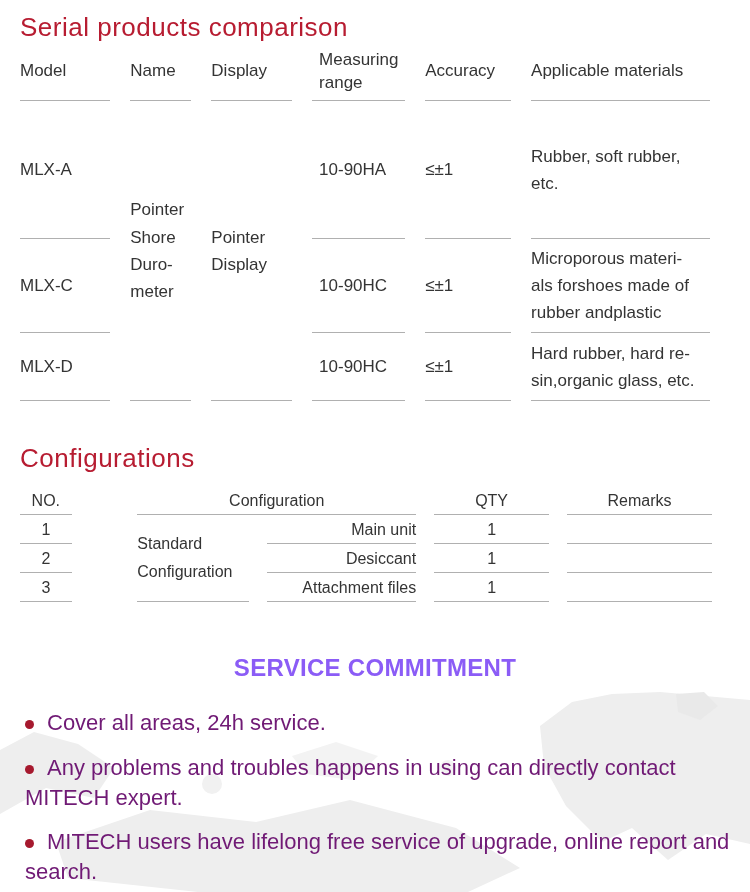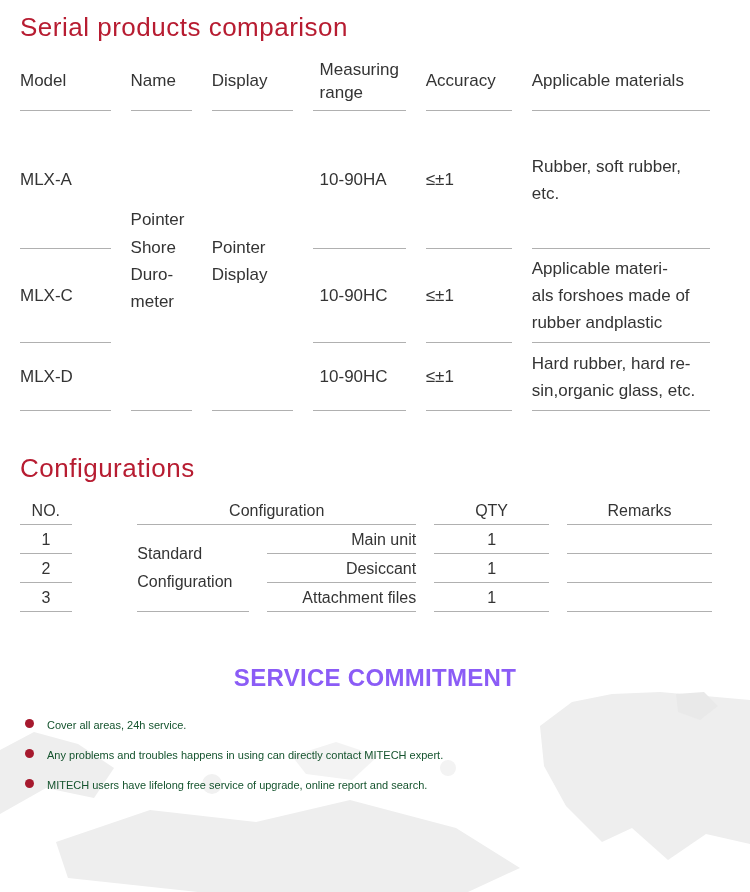--- a/index.html
+++ b/index.html
@@ -19,21 +19,21 @@
 
   h1.section-title{
     margin:0;font-size:26px;font-weight:400;line-height:1.2;
     color:#b71c31;letter-spacing:0.5px;
   }
   .pre{white-space:pre-line;}
 
   
   table.products{
     border-collapse:separate;border-spacing:20px 0;
-    table-layout:fixed;margin:10px 0 0 -20px;
+    table-layout:fixed;margin:0 0 0 -20px;
     font-size:17px;color:#343434;
   }
   table.products th, table.products td{
     border-bottom:1px solid #b0b0b0;
     font-weight:400;text-align:left;vertical-align:middle;
     line-height:1.6;padding:0;
   }
   table.products th{height:57px;line-height:1.35;}
   tr.prow1{height:138px;}
   tr.prow2{height:94px;}
@@ -57,21 +57,21 @@
   table.config td.item{text-align:right;}
   table.config td.group{text-align:left;line-height:1.8;}
 
   
   h2.service-title{
     margin:52px 0 26px 0;text-align:center;
     font-size:24px;font-weight:700;color:#8b5cf6;letter-spacing:0.3px;
   }
   ul.bullets{list-style:none;margin:0;padding:0 0 0 5px;}
   ul.bullets li{
-    margin:0 0 15px 0;font-size:11px;color:#14532d;line-height:1.35;
+    margin:0 0 15px 0;font-size:22px;color:#701a75;line-height:1.35;
   }
   ul.bullets li::before{
     content:"";display:inline-block;width:9px;height:9px;border-radius:50%;
     background:#a6192e;margin-right:13px;vertical-align:1px;
   }
 </style>
 </head>
 <body>
 
 <svg class="worldmap" viewBox="0 0 750 200" preserveAspectRatio="none" aria-hidden="true">
@@ -120,21 +120,21 @@
 Display</td>
       <td class="col-range">10-90HA</td>
       <td class="col-acc">≤±1</td>
       <td class="pre">Rubber, soft rubber,
 etc.</td>
     </tr>
     <tr class="prow2">
       <td>MLX-C</td>
       <td class="col-range">10-90HC</td>
       <td class="col-acc">≤±1</td>
-      <td class="pre">Applicable materi-
+      <td class="pre">Microporous materi-
 als forshoes made of
 rubber andplastic</td>
     </tr>
     <tr class="prow3">
       <td>MLX-D</td>
       <td class="col-range">10-90HC</td>
       <td class="col-acc">≤±1</td>
       <td class="pre">Hard rubber, hard re-
 sin,organic glass, etc.</td>
     </tr>

